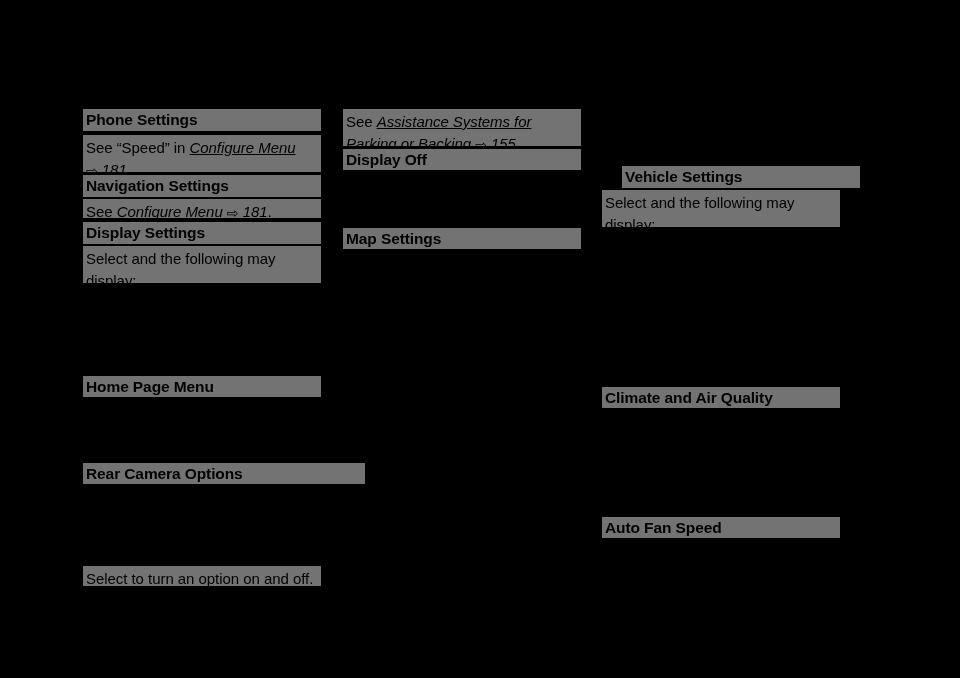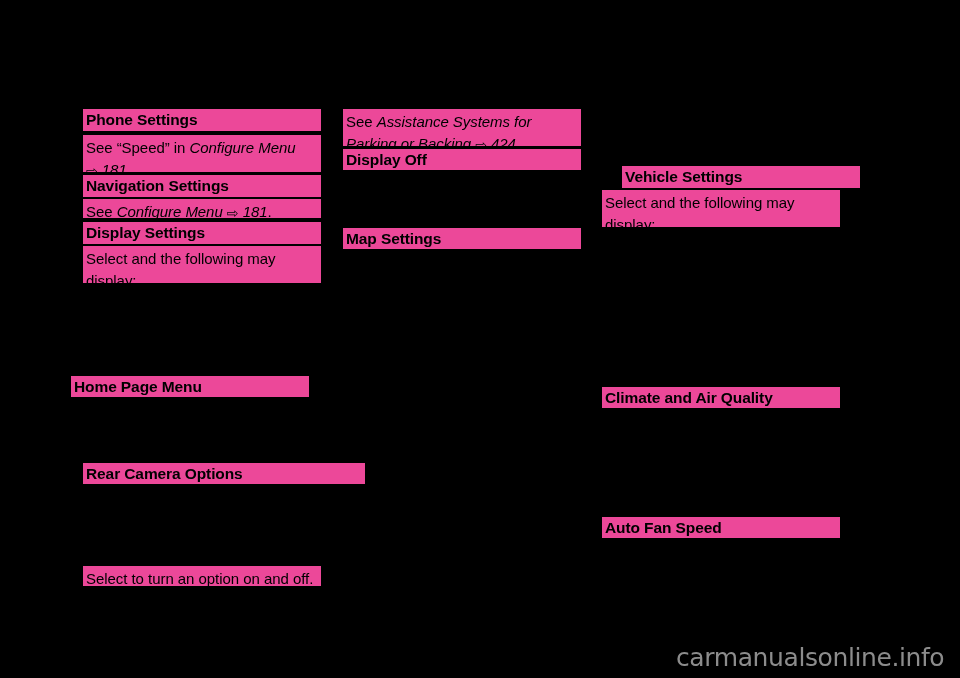--- a/index.html
+++ b/index.html
@@ -13,39 +13,40 @@
     width: 960px;
     height: 678px;
     background: #000000;
     overflow: hidden;
     font-family: "Liberation Sans", sans-serif;
     -webkit-font-smoothing: antialiased;
   }
   
   .block {
     position: absolute;
-    background: #ec4899;
+    background: #737373;
     color: #000000;
     box-sizing: border-box;
   }
   .heading {
     font-weight: bold;
     font-size: 15.5px;
     line-height: 21px;
     padding: 0 0 0 3px;
     letter-spacing: -0.1px;
   }
   .body {
     font-size: 15px;
     line-height: 21.5px;
     padding: 2px 0 2px 3px;
     letter-spacing: -0.05px;
   }
   .body .it {
     font-style: italic;
+    text-decoration: underline;
   }
   .pageref {
     font-style: italic;
     white-space: nowrap;
   }
   .arrow {
     font-style: normal;
     display: inline-block;
     position: relative;
     top: 1px;
@@ -70,35 +71,34 @@
   <div class="block body" style="left:83px; top:135px; width:238px; height:37px;"><span>See “Speed” in </span><span class="it">Configure Menu</span><span class="pageref"><span class="arrow">⇨</span> <span>181</span></span><span>.</span></div>
 
   <div class="block heading" style="left:83px; top:175px; width:238px; height:22px;">Navigation Settings</div>
 
   <div class="block body" style="left:83px; top:199px; width:238px; height:19px;"><span>See </span><span class="it">Configure Menu</span><span class="pageref"> <span class="arrow">⇨</span> <span>181</span></span><span>.</span></div>
 
   <div class="block heading" style="left:83px; top:222px; width:238px; height:22px;">Display Settings</div>
 
   <div class="block body" style="left:83px; top:246px; width:238px; height:37px;">Select and the following may display:</div>
 
-  <div class="block heading" style="left:71px; top:376px; width:238px; height:21px;">Home Page Menu</div>
+  <div class="block heading" style="left:83px; top:376px; width:238px; height:21px;">Home Page Menu</div>
 
   <div class="block heading" style="left:83px; top:439px; width:282px; height:21px;margin-top:24px;">Rear Camera Options</div>
 
   <div class="block body" style="left:83px; top:566px; width:238px; height:20px;">Select to turn an option on and off.</div>
 
-  <div class="block body" style="left:343px; top:109px; width:238px; height:37px;"><span>See </span><span class="it">Assistance Systems for Parking or Backing</span><span class="pageref"> <span class="arrow">⇨</span> <span>424</span></span><span>.</span></div>
+  <div class="block body" style="left:343px; top:109px; width:238px; height:37px;"><span>See </span><span class="it">Assistance Systems for Parking or Backing</span><span class="pageref"> <span class="arrow">⇨</span> <span>155</span></span><span>.</span></div>
 
   <div class="block heading" style="left:343px; top:149px; width:238px; height:21px;">Display Off</div>
 
   <div class="block heading" style="left:343px; top:228px; width:238px; height:21px;">Map Settings</div>
 
   <div class="block heading" style="left:622px; top:166px; width:238px; height:22px;">Vehicle Settings</div>
 
   <div class="block body" style="left:602px; top:190px; width:238px; height:37px;">Select and the following may display:</div>
 
   <div class="block heading" style="left:602px; top:387px; width:238px; height:21px;">Climate and Air Quality</div>
 
   <div class="block heading" style="left:602px; top:517px; width:238px; height:21px;">Auto Fan Speed</div>
 
-  <div class="watermark" style="left:676px; top:643px;">carmanualsonline.info</div>
 
 </div>
 
 </body></html>

